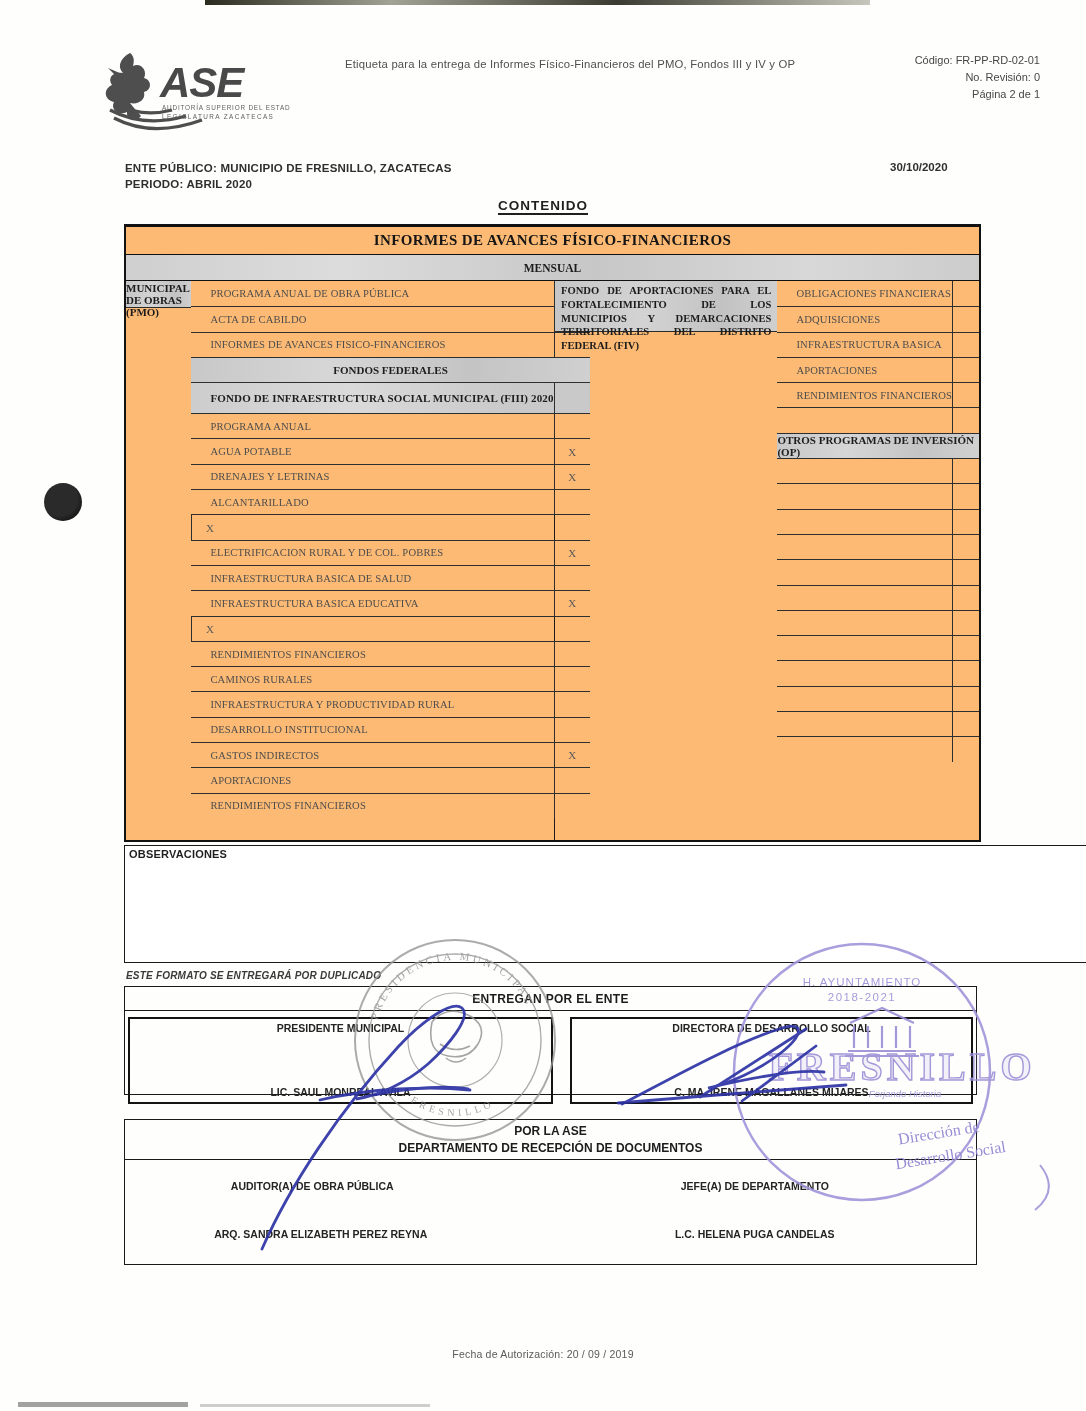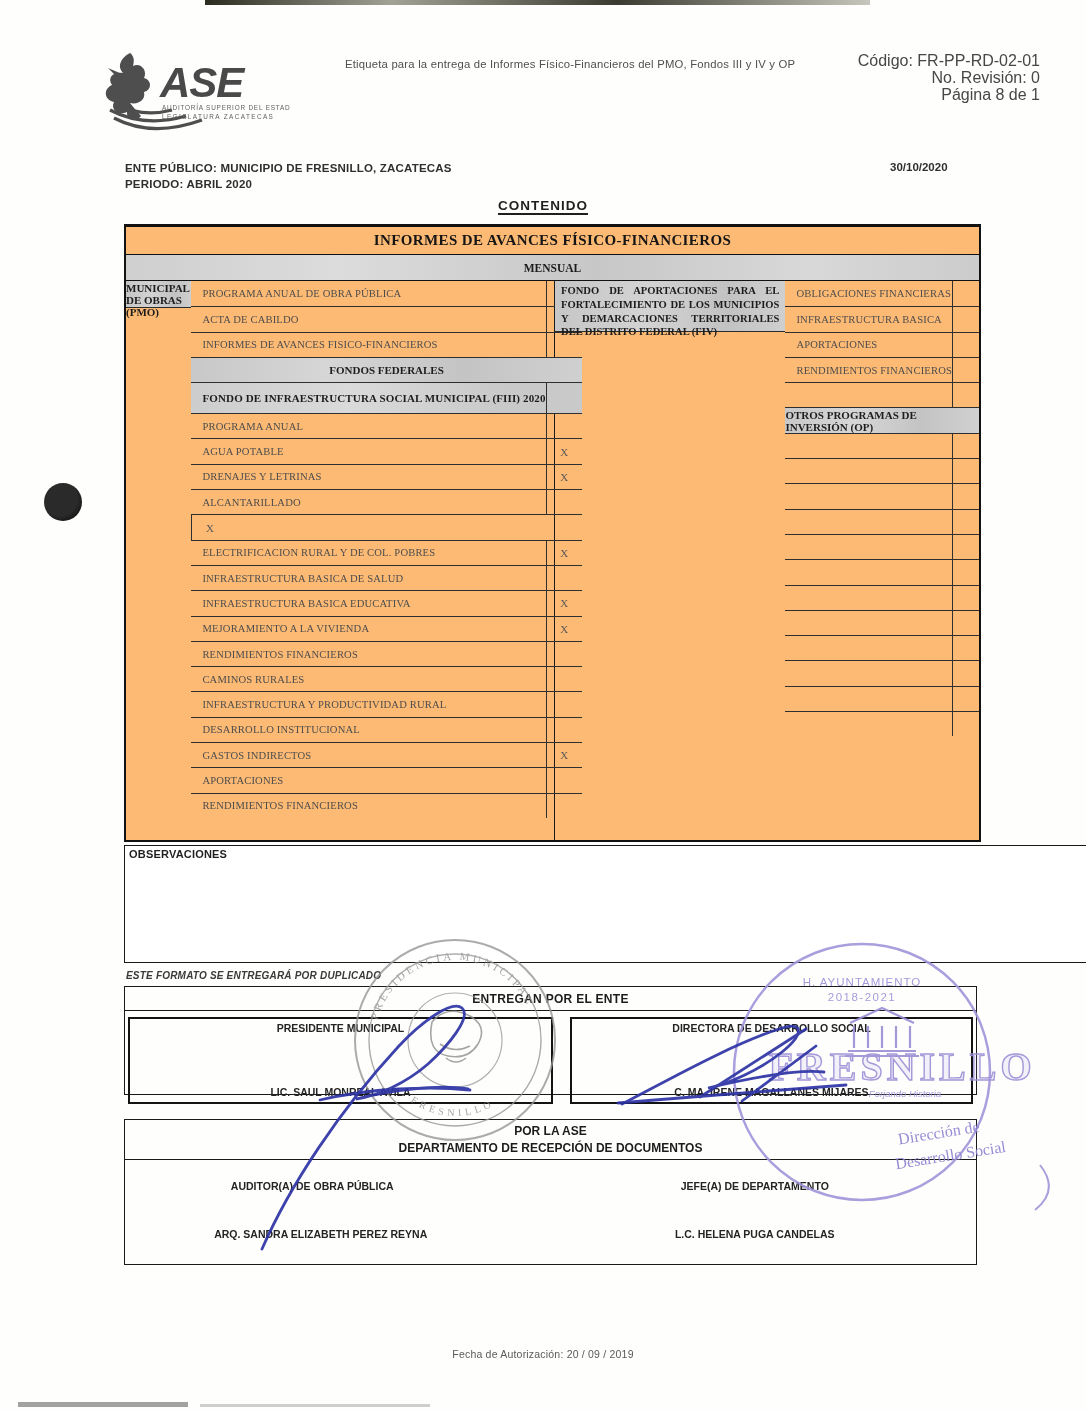--- a/index.html
+++ b/index.html
@@ -9,21 +9,21 @@
   .scan-strip{position:absolute;left:205px;top:0;width:665px;height:5px;
     background:linear-gradient(90deg,rgba(25,25,12,.92),rgba(70,70,45,.5) 28%,rgba(25,25,15,.85) 62%,rgba(95,95,70,.35));}
   .punch-hole{position:absolute;left:44px;top:483px;width:38px;height:38px;border-radius:50%;
     background:radial-gradient(circle at 42% 40%,#2a2a2a 55%,#000 100%);}
   .bottom-smudge{position:absolute;left:18px;top:1402px;width:170px;height:5px;background:#555;opacity:.55;}
   .bottom-smudge2{position:absolute;left:200px;top:1404px;width:230px;height:3px;background:#888;opacity:.4;}
 
   
   .logo{position:absolute;left:100px;top:50px;}
   .hdr-title{position:absolute;left:345px;top:58px;font-size:11.3px;color:#4f4f4f;letter-spacing:.2px;}
-  .hdr-meta{position:absolute;right:46px;top:52px;text-align:right;font-size:16px;color:#474747;line-height:17px;}
+  .hdr-meta{position:absolute;right:46px;top:52px;text-align:right;font-size:11px;color:#474747;line-height:17px;}
   .info{position:absolute;left:125px;top:160px;font-weight:700;font-size:11.5px;color:#2f2f2f;line-height:16px;letter-spacing:.2px;}
   .info-date{position:absolute;left:890px;top:161px;font-weight:700;font-size:11.5px;color:#2f2f2f;}
   .contenido{position:absolute;left:0;top:196px;width:100%;text-align:center;}
   .contenido span{font-weight:700;font-size:13.5px;color:#1f1f1f;letter-spacing:1px;
     text-decoration:underline;text-underline-offset:3px;text-decoration-thickness:1.5px;}
 
   
   .doc-table{position:absolute;left:124px;top:224px;width:853px;border:2px solid #121212;border-top-width:3px;background:#fdba74;font-family:Liberation Serif, serif;}
   .t-title{height:27px;border-bottom:1.5px solid #121212;display:flex;align-items:center;justify-content:center;
     font-weight:700;font-size:15px;color:#151515;letter-spacing:.4px;}
@@ -34,21 +34,21 @@
   .tcol{display:flex;flex-direction:row;}
   .col-left{width:428px;border-right:1.5px solid #1c1c1c;}
   .col-right{flex:1;}
   .col-hdr{background:linear-gradient(90deg,#c6c6c6,#d3d3d3 40%,#c2c2c2 75%,#cfcfcf);
     font-weight:700;color:#1c1c1c;border-bottom:1px solid #2b2b2b;}
   .col-left .col-hdr{height:26px;display:flex;align-items:center;justify-content:center;font-size:11px;}
   .col-right .col-hdr{height:51px;font-size:10.6px;line-height:1.3;padding:3px 6px 0 6px;text-align:justify;box-sizing:border-box;}
   .rows{flex:1;display:flex;flex-direction:column;}
   .trow{height:25.3px;box-sizing:border-box;border-top:1px solid #2f2f2f;display:flex;align-items:stretch;flex:none;}
   .rows .trow:first-child{border-top:0;}
-  .cell-label{flex:1;display:flex;align-items:center;padding-left:11px;font-size:10.6px;color:#4d4d4d;letter-spacing:.15px;
+  .cell-label{flex:1;display:flex;align-items:center;padding-left:19px;font-size:10.6px;color:#4d4d4d;letter-spacing:.15px;
     white-space:nowrap;overflow:hidden;}
   .cell-check{display:flex;align-items:center;justify-content:center;border-left:1px solid #2f2f2f;
     font-size:11px;color:#5a5a5a;}
   .col-left .cell-check{width:35px;}
   .col-right .cell-check{width:26px;}
   .trow.section{background:linear-gradient(90deg,#c8c8c8,#d6d6d6 35%,#c4c4c4 70%,#d0d0d0);
     align-items:center;justify-content:center;}
   .sec-label{font-weight:700;font-size:11px;color:#1d1d1d;}
   .trow.subheader{height:31px;background:linear-gradient(90deg,#cdcdcd,#dadada 40%,#c9c9c9 80%);}
   .trow.subheader .cell-label{font-weight:700;font-size:11px;color:#1d1d1d;}
@@ -107,21 +107,21 @@
       </g>
       <text x="60" y="47" font-family="Liberation Sans, sans-serif" font-style="italic" font-weight="bold" font-size="42" fill="#494949" letter-spacing="-1">ASE</text>
       <text x="62" y="60" font-size="6.4" fill="#606060" letter-spacing=".8">AUDITORÍA SUPERIOR DEL ESTADO</text>
       <text x="62" y="69" font-size="6.4" fill="#606060" letter-spacing="1.4">LEGISLATURA ZACATECAS</text>
     </svg>
   </div>
   <div class="hdr-title">Etiqueta para la entrega de Informes Físico-Financieros del PMO, Fondos III y IV y OP</div>
   <div class="hdr-meta">
     <div>Código: FR-PP-RD-02-01</div>
     <div>No. Revisión: 0</div>
-    <div>Página 8 de 1</div>
+    <div>Página 2 de 1</div>
   </div>
 
   <div class="info">
     <div>ENTE PÚBLICO: MUNICIPIO DE FRESNILLO, ZACATECAS</div>
     <div>PERIODO: ABRIL 2020</div>
   </div>
   <div class="info-date">30/10/2020</div>
 
   <div class="contenido">
     <span>CONTENIDO</span>
@@ -178,21 +178,20 @@
             </div>
             <div class="trow item">
               <span class="cell-label">INFRAESTRUCTURA BASICA DE SALUD</span>
               <span class="cell-check"></span>
             </div>
             <div class="trow item">
               <span class="cell-label">INFRAESTRUCTURA BASICA EDUCATIVA</span>
               <span class="cell-check">X</span>
             </div>
             <div class="trow item">
-              <span class="cell-label">MEJORAMIENTO A LA VIVIENDA</span>
               <span class="cell-check">X</span>
             </div>
             <div class="trow item">
               <span class="cell-label">RENDIMIENTOS FINANCIEROS</span>
               <span class="cell-check"></span>
             </div>
             <div class="trow item">
               <span class="cell-label">CAMINOS RURALES</span>
               <span class="cell-check"></span>
             </div>
@@ -216,20 +215,24 @@
               <span class="cell-label">RENDIMIENTOS FINANCIEROS</span>
               <span class="cell-check"></span>
             </div>
           </div>
       </div>
       <div class="tcol col-right">
         <div class="col-hdr">FONDO DE APORTACIONES PARA EL FORTALECIMIENTO DE LOS MUNICIPIOS Y DEMARCACIONES TERRITORIALES DEL DISTRITO FEDERAL (FIV)</div>
         <div class="rows" id="right-rows">
             <div class="trow item">
               <span class="cell-label">OBLIGACIONES FINANCIERAS</span>
+              <span class="cell-check"></span>
+            </div>
+            <div class="trow item">
+              <span class="cell-label">ADQUISICIONES</span>
               <span class="cell-check"></span>
             </div>
             <div class="trow item">
               <span class="cell-label">INFRAESTRUCTURA BASICA</span>
               <span class="cell-check"></span>
             </div>
             <div class="trow item">
               <span class="cell-label">APORTACIONES</span>
               <span class="cell-check"></span>
             </div>

